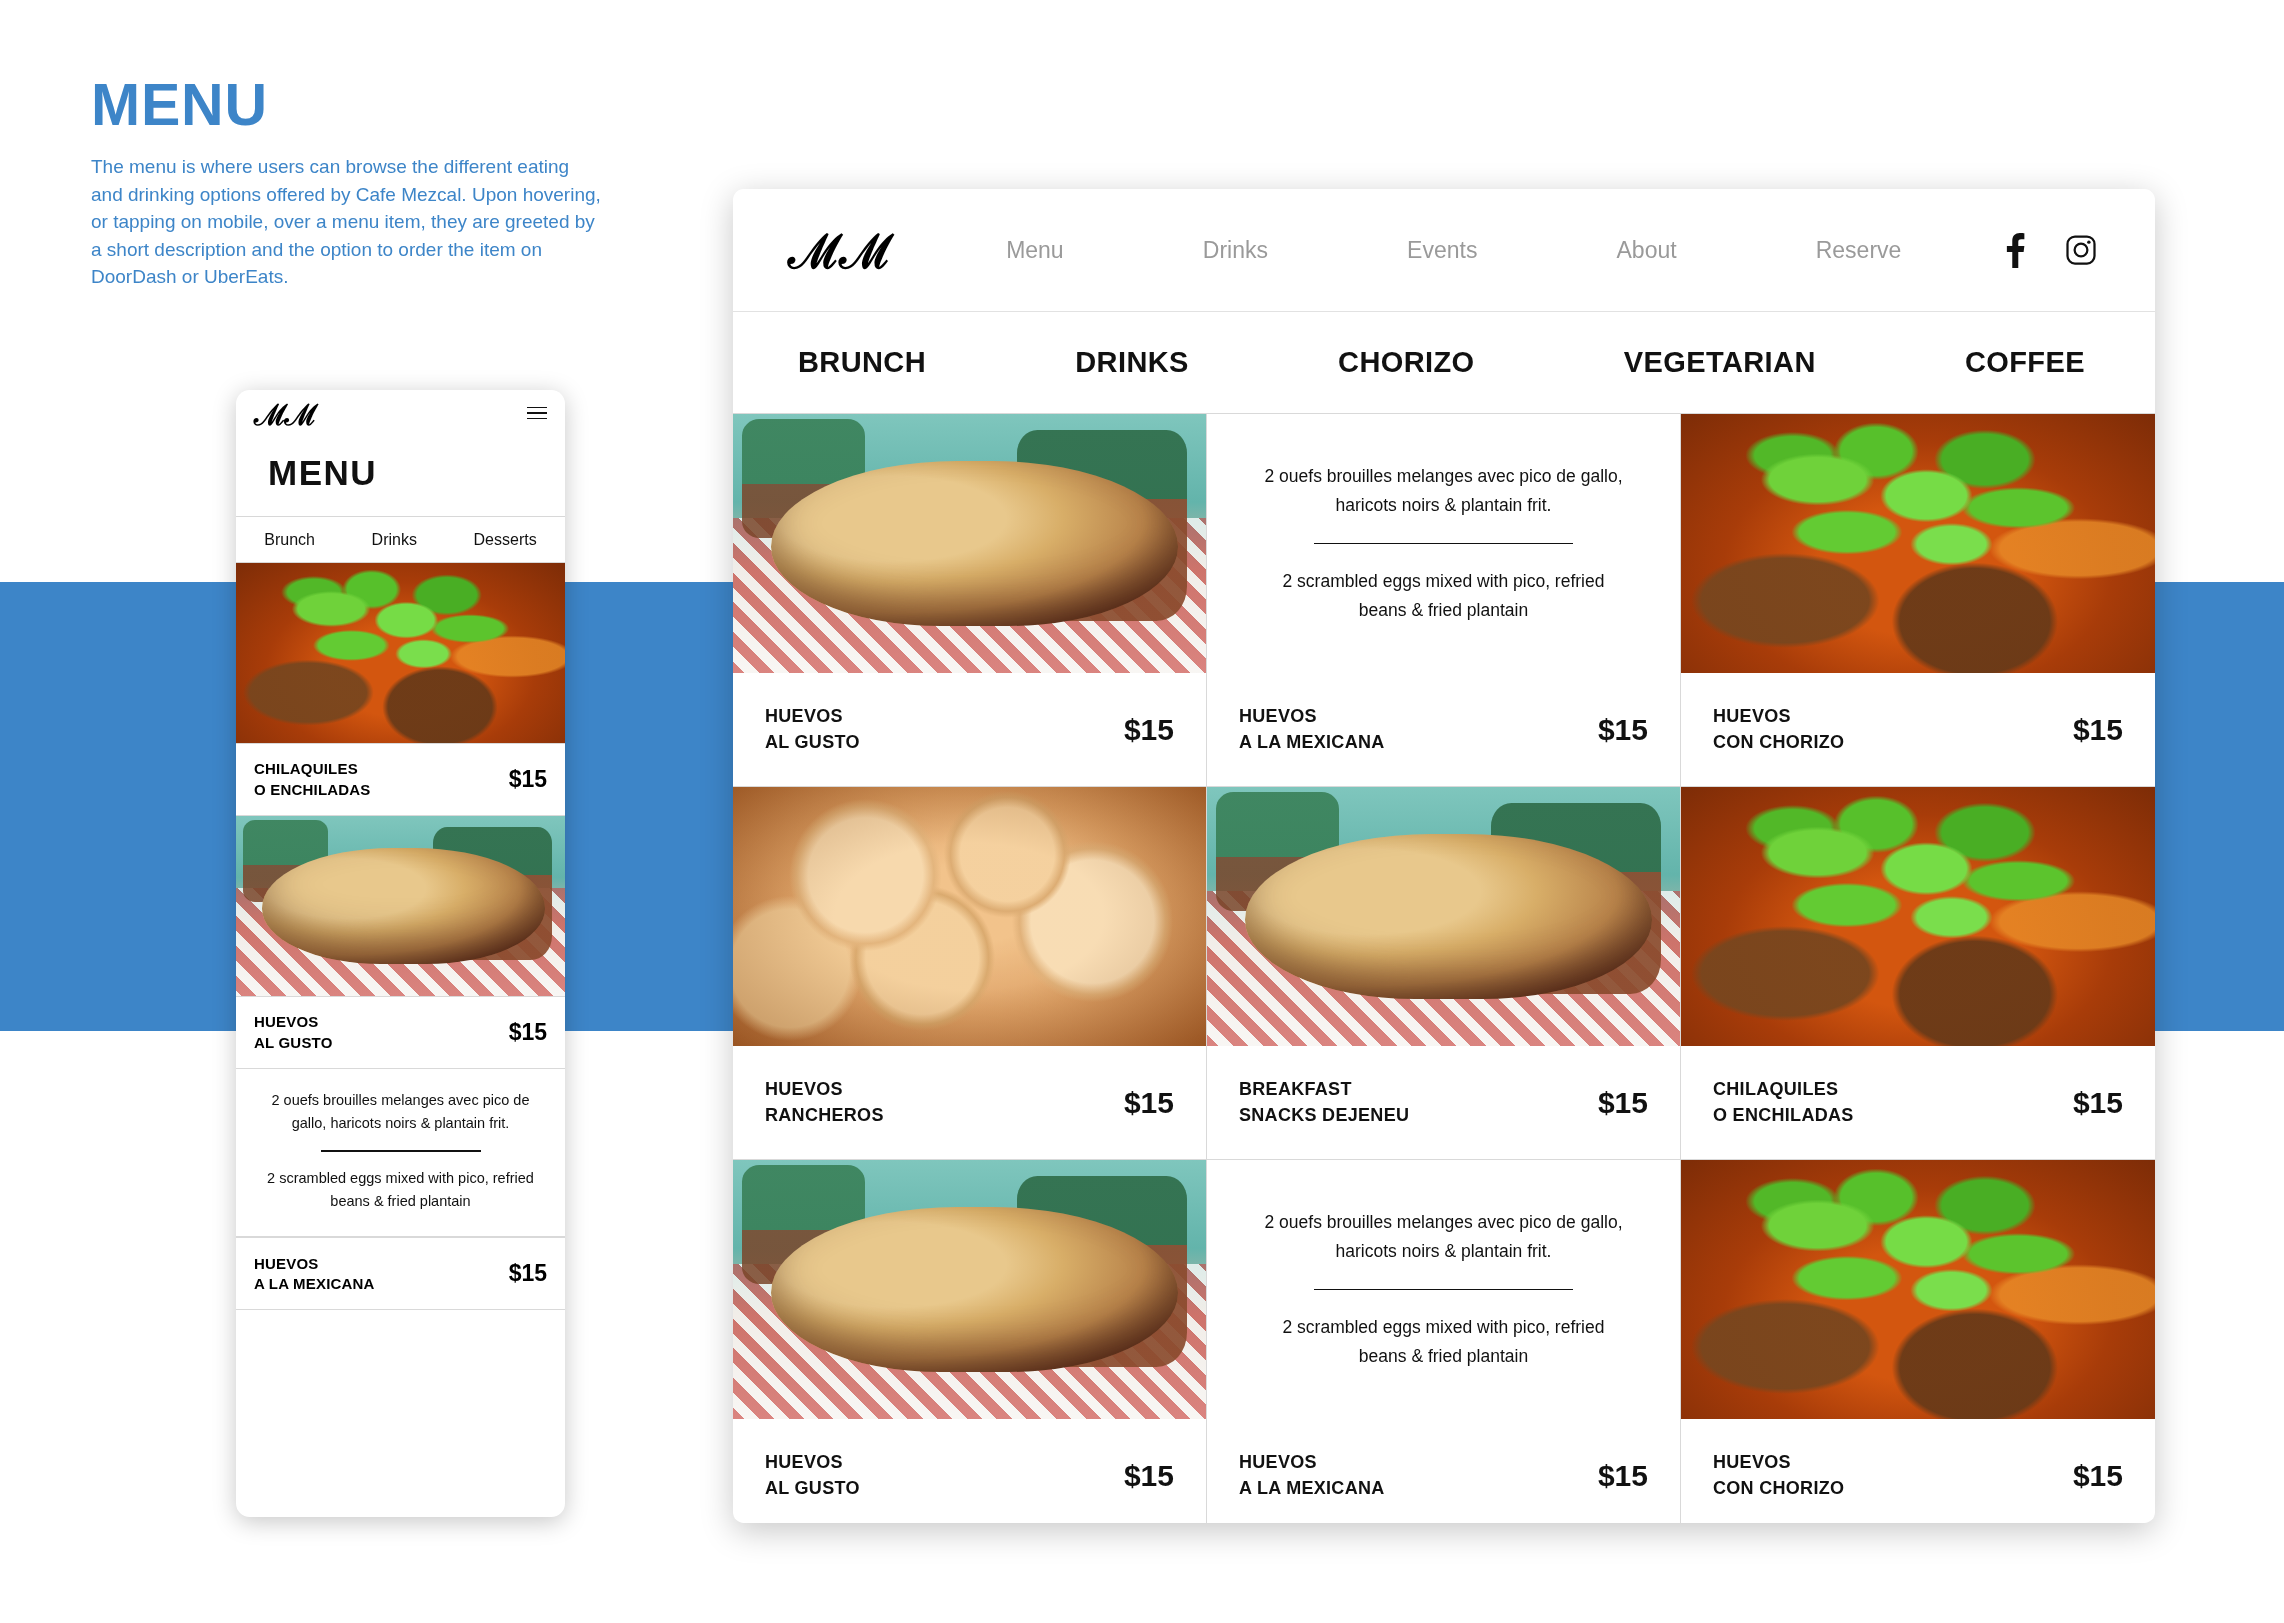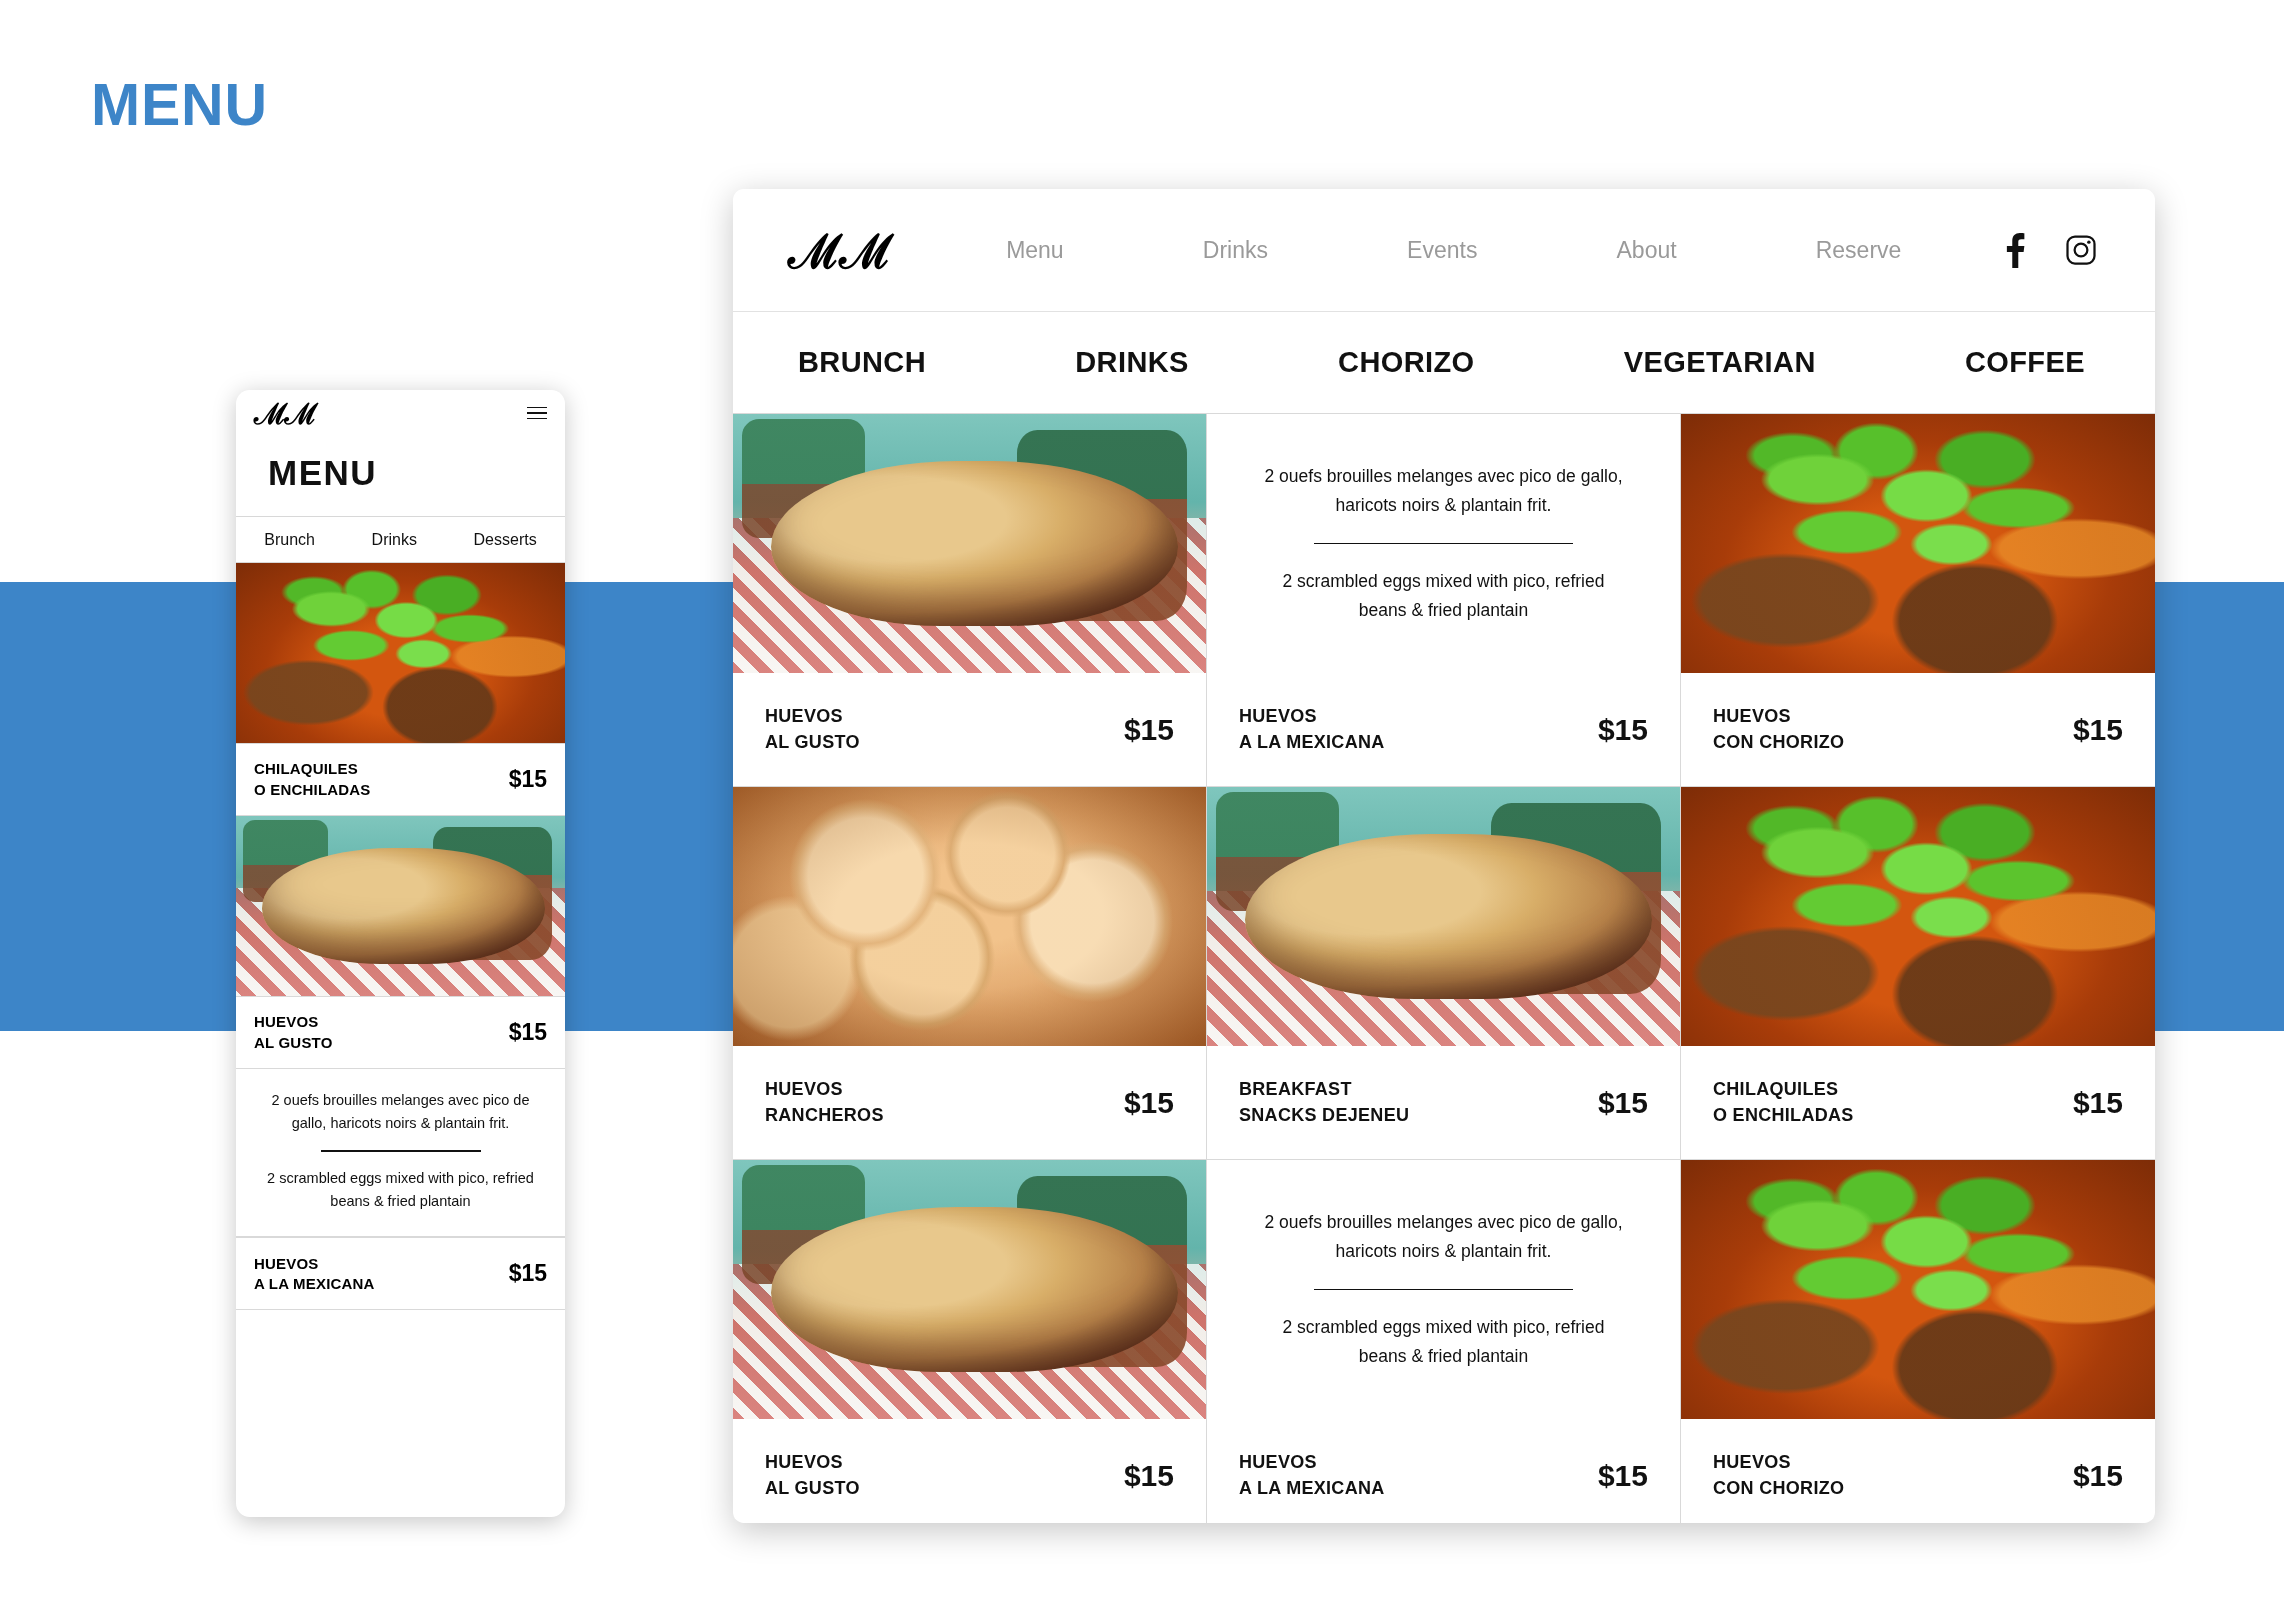--- a/index.html
+++ b/index.html
@@ -49,21 +49,21 @@
     box-shadow: 0 4.6px 23px rgba(0,0,0,0.22);
     overflow: hidden;
     z-index: 5;
   }
   .phone-top {
     height: 46px;
     display: flex; align-items: center; justify-content: space-between;
     padding: 0 18px;
   }
   .logo-mark {
-    font-family: Liberation Mono, monospace;
+    font-family: Liberation Sans, sans-serif;
     font-weight: bold;
     letter-spacing: -3px;
   }
   .phone .logo-mark { font-size: 29px; }
   .hamburger {
     width: 20px;
     display: flex; flex-direction: column; gap: 3.8px;
     cursor: pointer;
   }
   .hamburger span { display:block; height:1.5px; background:#111; width:100%; }
@@ -213,20 +213,21 @@
     background: radial-gradient(ellipse at 50% 50%, rgba(255,255,255,.14) 0 40%, rgba(90,40,10,.3) 100%);
   }
 </style>
 </head>
 <body>
 
 <div class="blue-band"></div>
 
 <div class="left-col">
   <h1 class="page-title">MENU</h1>
+  <p class="page-desc">The menu is where users can browse the different eating and drinking options offered by Cafe Mezcal. Upon hovering, or tapping on mobile, over a menu item, they are greeted by a short description and the option to order the item on DoorDash or UberEats.</p>
 </div>
 
 <div class="phone">
   <div class="phone-top">
     <div class="logo-mark">ℳℳ</div>
     <div class="hamburger">
       <span></span>
         <span></span>
         <span></span>
     </div>

